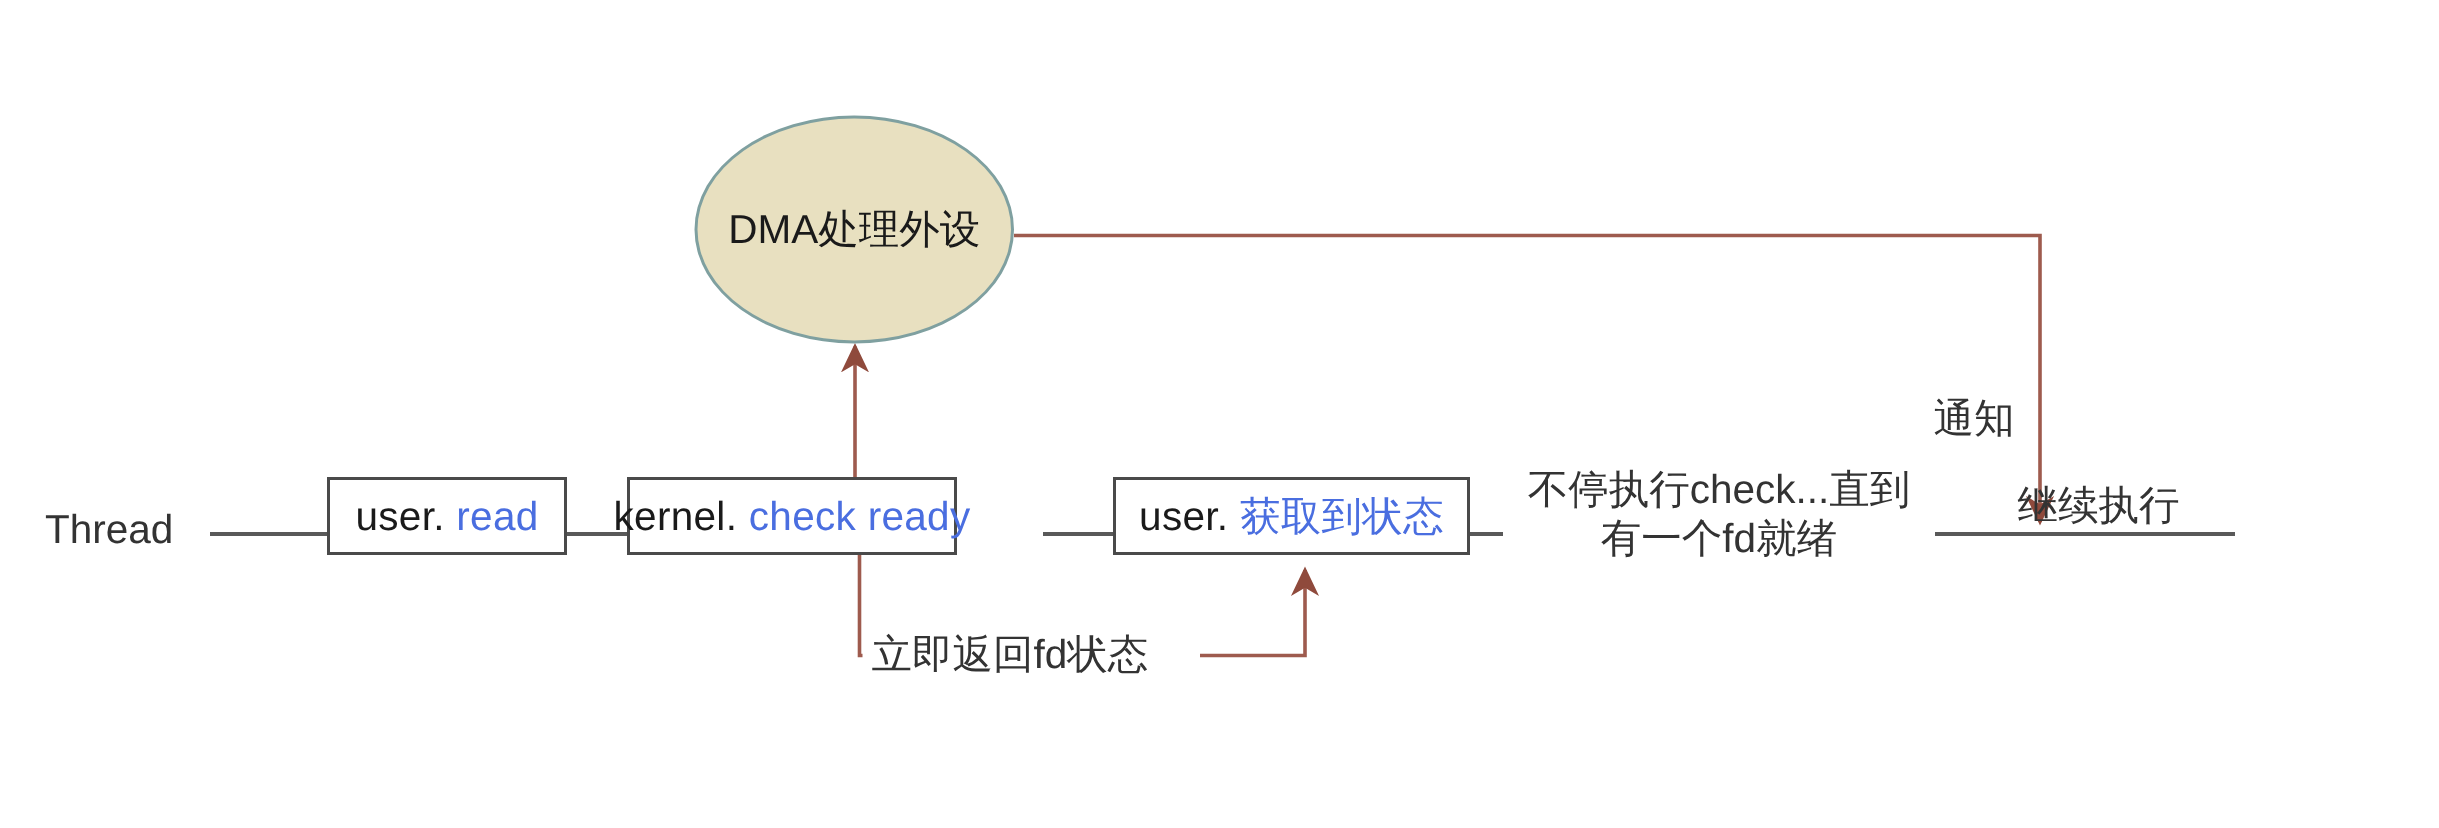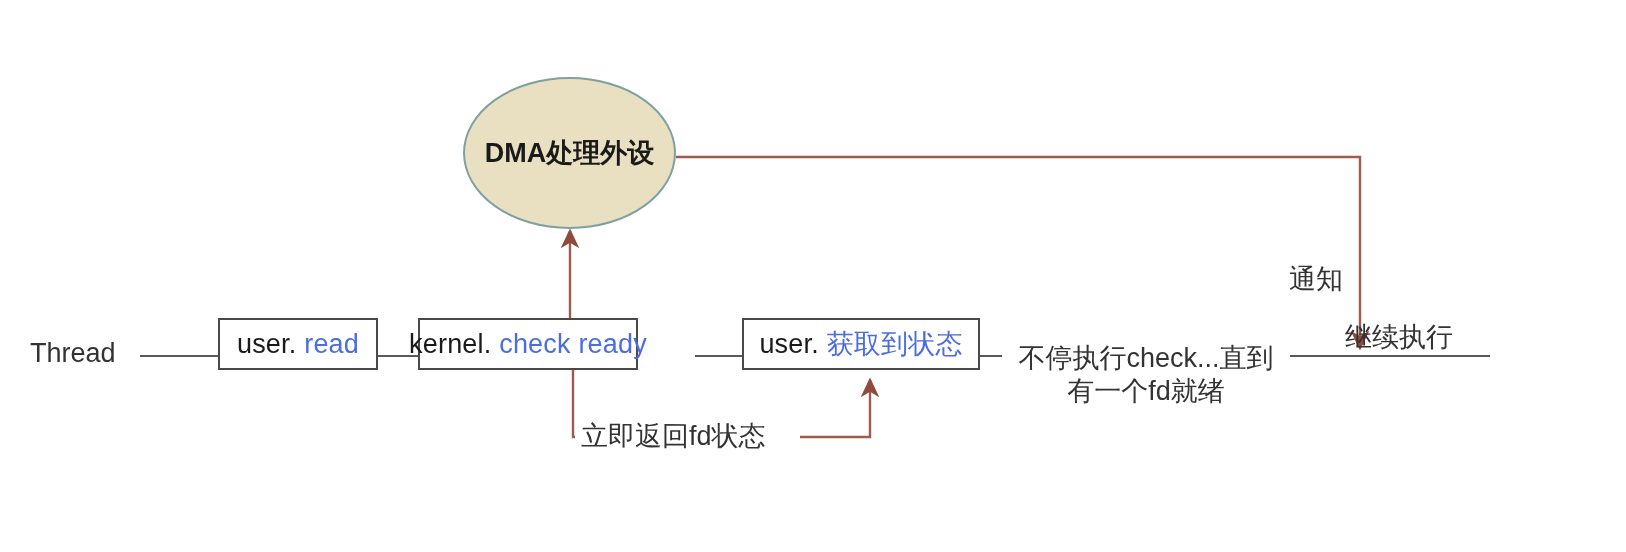--- a/index.html
+++ b/index.html
@@ -60,21 +60,20 @@
   .free-text {
     position: absolute;
     font-size: 27px;
     color: #333333;
     white-space: nowrap;
     line-height: 1.24;
   }
   .free-text.centered {
     text-align: center;
     white-space: normal;
-    margin-top: 32px;
   }
 </style>
 </head>
 <body>
 
 <div id="canvas">
 
   <svg class="layer" viewBox="0 0 1626 552" xmlns="http://www.w3.org/2000/svg">
     <defs>
       <marker id="arrowhead" markerWidth="9" markerHeight="9" refX="7.2" refY="4.5" orient="auto" markerUnits="strokeWidth">
@@ -93,21 +92,21 @@
     <line x1="570" y1="318" x2="570" y2="231" stroke="#9e5b4e" stroke-width="2.4" fill="none" marker-end="url(#arrowhead)"></line>
 
     <path d="M 676 157 L 1360 157 L 1360 348" stroke="#9e5b4e" stroke-width="2.4" fill="none" marker-end="url(#arrowhead)"></path>
 
     <path d="M 573 370 L 573 437 L 760 437" stroke="#9e5b4e" stroke-width="2.4" fill="none"></path>
     <path d="M 800 437 L 870 437 L 870 380" stroke="#9e5b4e" stroke-width="2.4" fill="none" marker-end="url(#arrowhead)"></path>
   </svg>
 
   <div class="free-text" style="left:30px; top:337px;">Thread</div>
 
-  <div class="ellipse-node" style="left:463px; top:77px; width:213px; height:152px;font-weight:bold;">
+  <div class="ellipse-node" style="left:463px; top:77px; width:213px; height:152px;">
     <span class="ellipse-label">DMA处理外设</span>
   </div>
 
   <div class="node-box" style="left:218px; top:318px; width:160px; height:52px;">
     <span class="node-label"><span>user. </span><span class="accent">read</span></span>
   </div>
 
   <div class="node-box" style="left:418px; top:318px; width:220px; height:52px;">
     <span class="node-label"><span>kernel. </span><span class="accent">check ready</span></span>
   </div>

